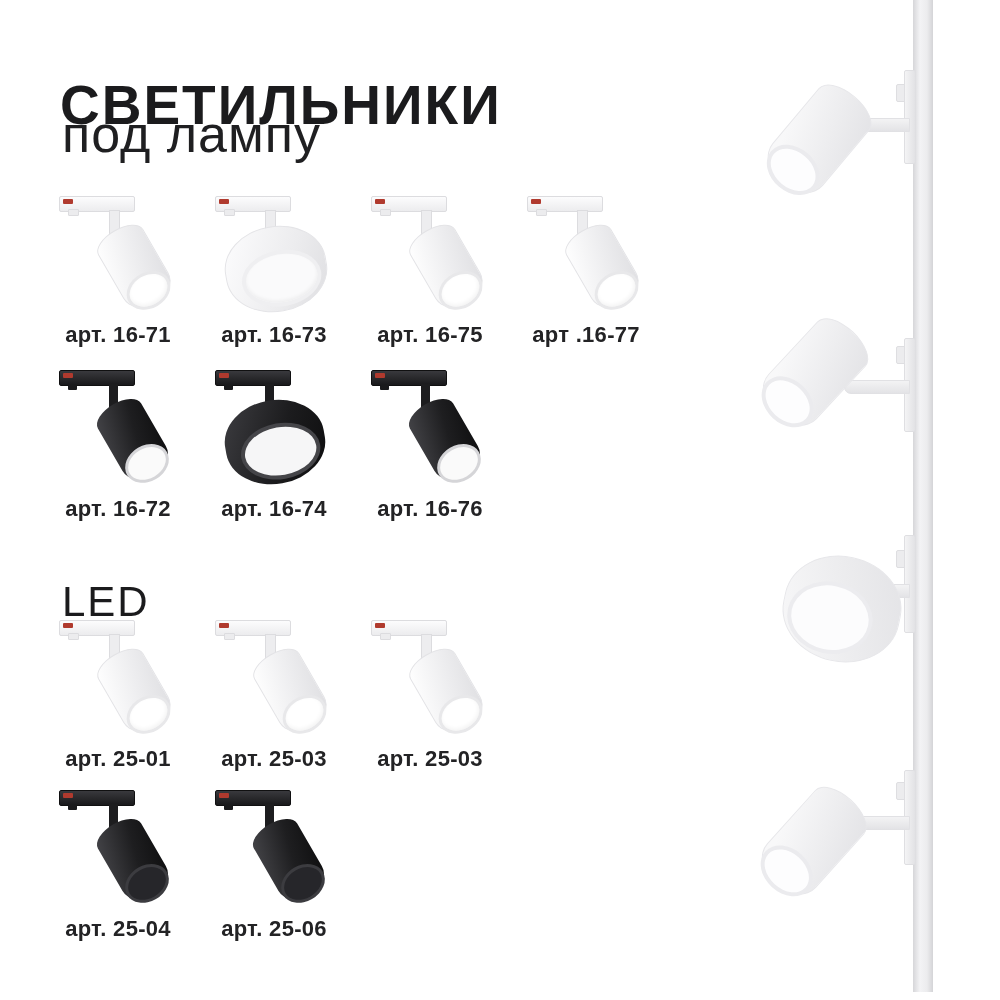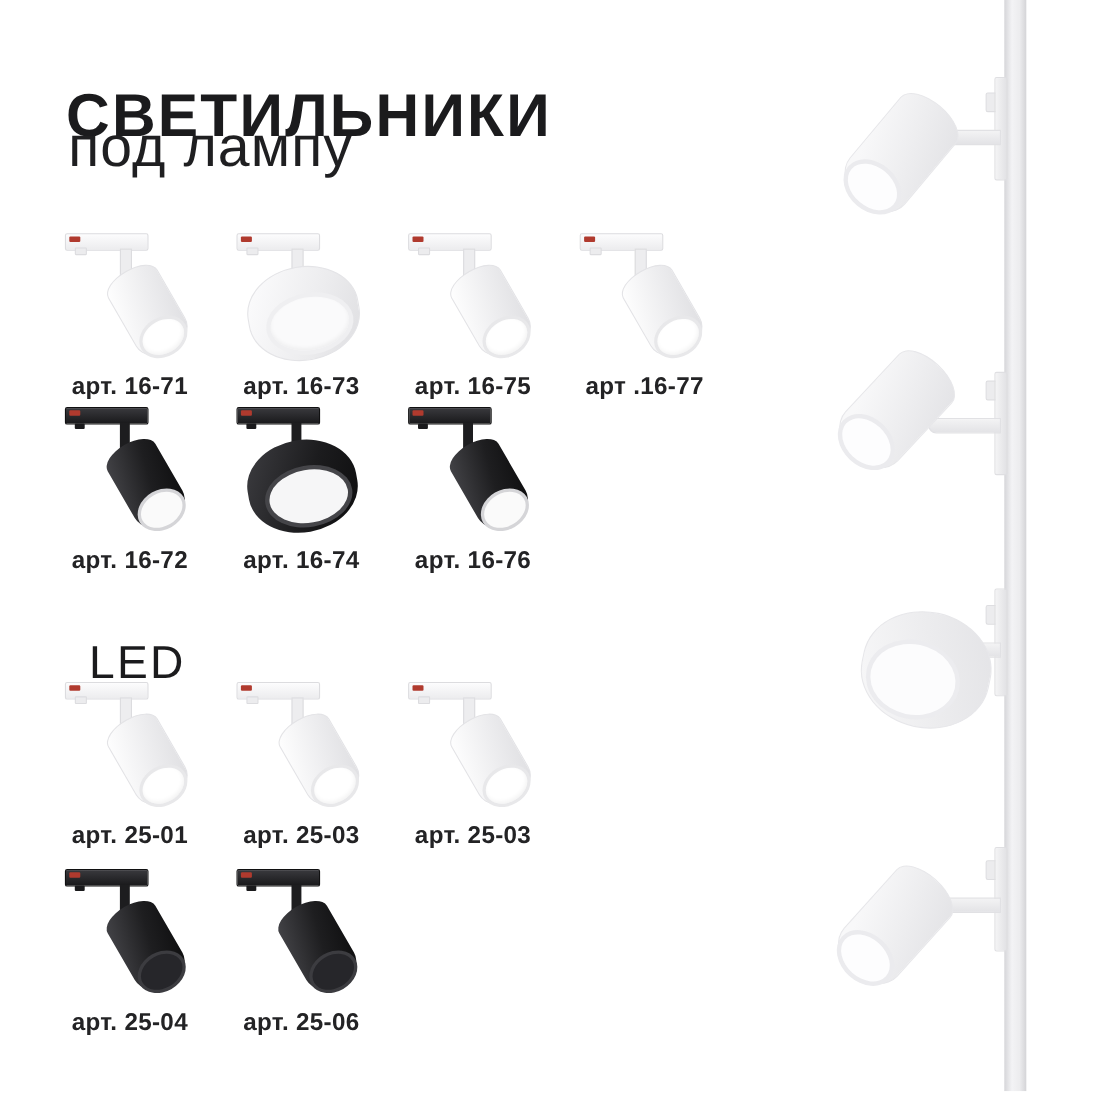--- a/index.html
+++ b/index.html
@@ -5,25 +5,25 @@
   html,body{margin:0;padding:0;background:#fff;}
   .page{position:relative;width:1000px;height:992px;background:#fff;overflow:hidden;
         font-family:"Liberation Sans", sans-serif;color:#1c1c1e;}
 
   
   .title{position:absolute;left:60px;top:36px;font-size:55px;font-weight:700;
          letter-spacing:2px;color:#1b1b1d;}
   .subtitle{position:absolute;left:62px;top:104px;font-size:52px;font-weight:400;
             letter-spacing:1px;color:#1f1f21;}
   .led-heading{position:absolute;left:62px;top:543px;font-size:42px;font-weight:400;
-               letter-spacing:2px;color:#1b1b1d;margin-left:19px;}
+               letter-spacing:2px;color:#1b1b1d;}
 
   
   .row{position:absolute;left:40px;display:flex;}
-  .row1{top:208px;} .row2{top:366px;text-align:right;} .row3{top:616px;} .row4{top:786px;}
+  .row1{top:192px;} .row2{top:366px;text-align:right;} .row3{top:616px;} .row4{top:786px;}
   .card{width:156px;margin:0;display:flex;flex-direction:column;align-items:center;}
   .cap{margin-top:6px;font-size:22px;font-weight:700;letter-spacing:.3px;color:#232325;}
 
   
   .lamp{position:relative;width:150px;height:124px;}
   .adp{position:absolute;left:16px;top:4px;width:74px;height:14px;border-radius:2px;}
   .v-white .adp{background:linear-gradient(#fcfcfd,#ececee);border:1px solid #dcdcdf;}
   .v-black .adp{background:linear-gradient(#39393d,#19191b);border:1px solid #101011;}
   .adp::after{content:"";position:absolute;left:8px;bottom:-5px;width:9px;height:5px;border-radius:1px;}
   .v-white .adp::after{background:#ececee;border:1px solid #dcdcdf;}

